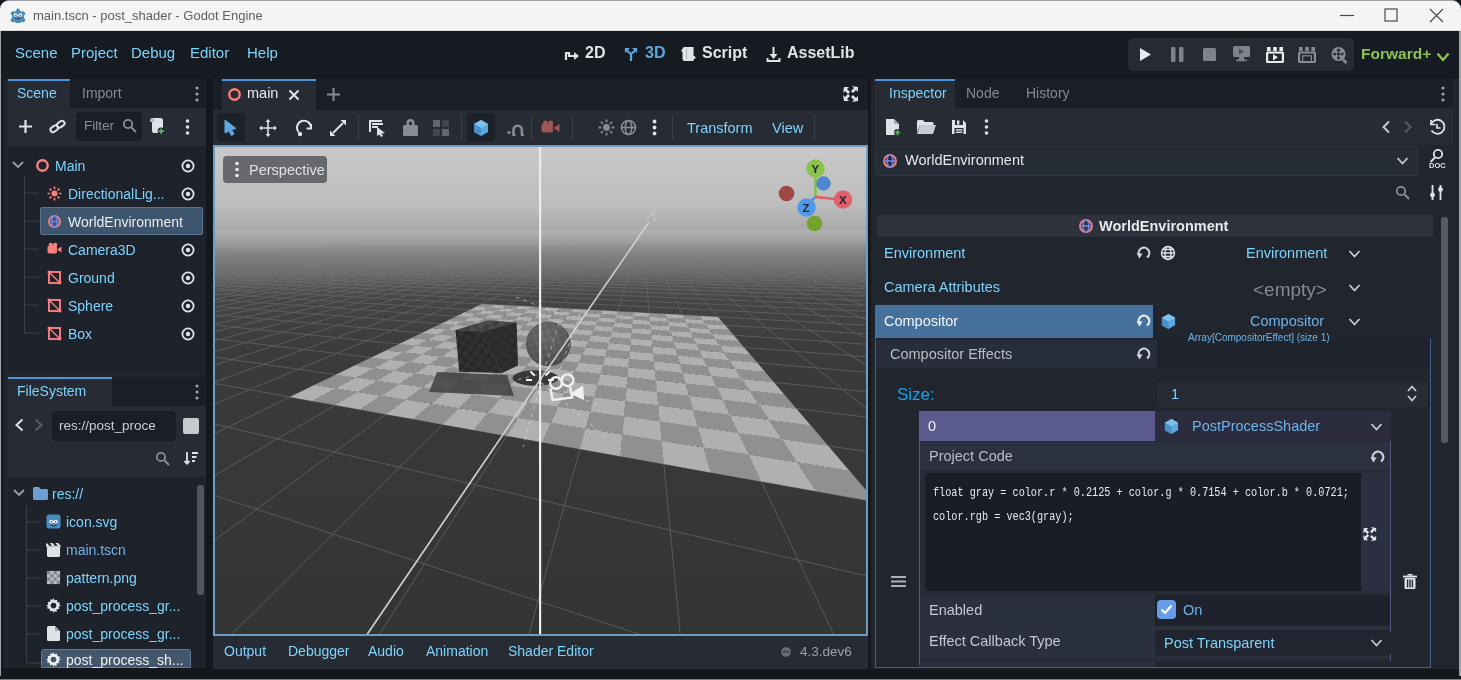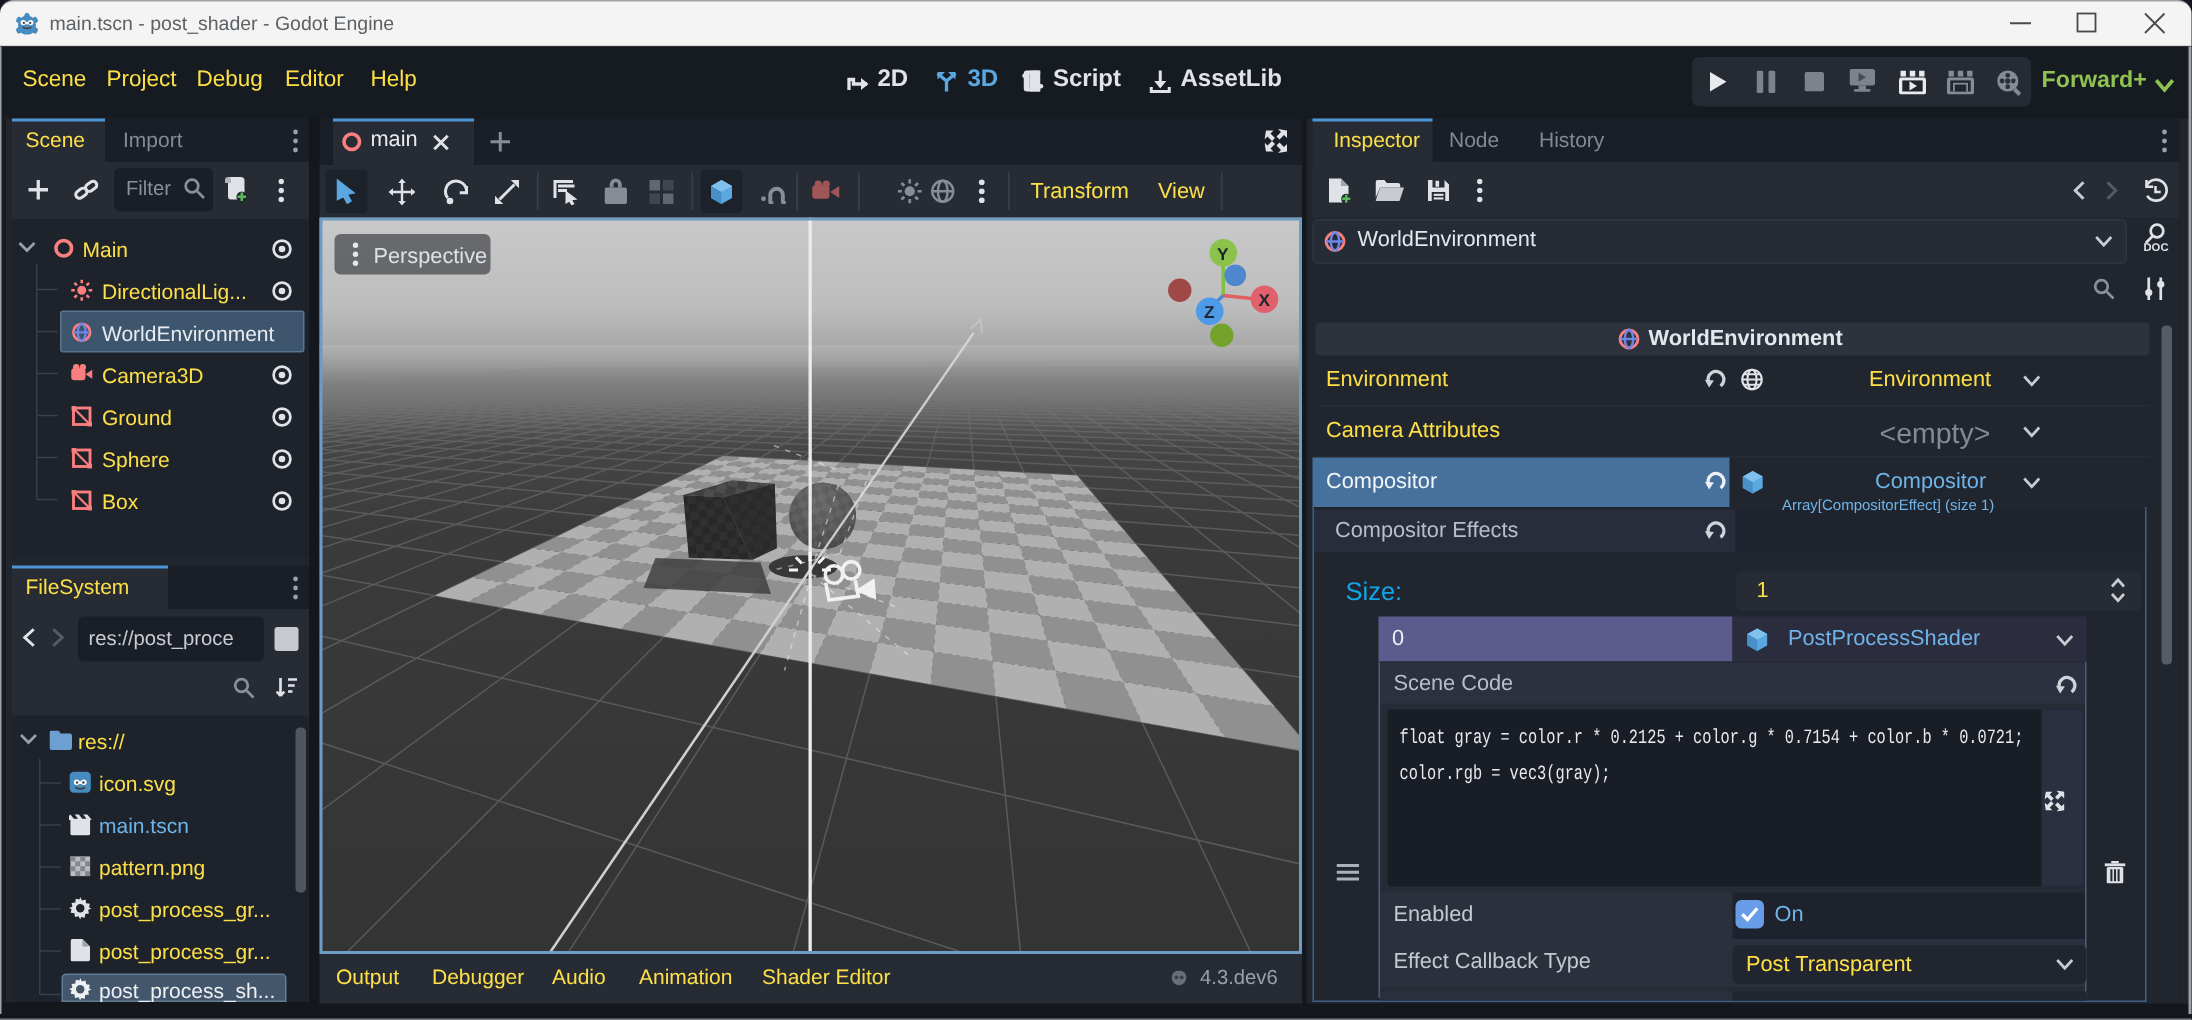--- a/index.html
+++ b/index.html
@@ -1,19 +1,19 @@
 <!DOCTYPE html>
 <html><head><meta charset="utf-8"><style>
 *{margin:0;padding:0;box-sizing:border-box}
 html,body{width:1461px;height:680px;overflow:hidden;background:#101316;font-family:"Liberation Sans",sans-serif;-webkit-font-smoothing:antialiased}
 .abs{position:absolute}
 #win{position:absolute;inset:0;background:#14171d}
 svg{display:block}
 .dim{color:#848993}
-.txt{color:#fde047}
+.txt{color:#7dd3fc}
 .blue{color:#6fb3e8}
 .input{background:#1a1e26;border-radius:4px;color:#8a8f98}
 .tabline{position:absolute;top:0;left:0;right:0;height:2px;background:#4f94d6}
 </style></head><body>
 <div id="win">
 
 <div class="abs" style="left:0;top:0;width:1461px;height:31px;background:#f4f4f4;border-radius:9px 9px 0 0;border-bottom:1px solid #d8d8d8;border-top:1px solid #9fa2a6"></div>
 <div class="abs" style="left:10px;top:7px;width:16px;height:16px">
 <svg width="16" height="16" viewBox="0 0 64 64">
         <path fill="#478cbf" d="M32 6c-3 0-5 2-6 4l-2 5c-3 1-5 2-7 4l-5-2c-2-1-5 0-6 2l-3 6c-1 2 0 5 2 6l4 3c0 2-1 3-1 5 0 2 1 3 1 5l-4 3c-2 1-3 4-2 6l3 6c1 2 4 3 6 2l5-2c2 2 4 3 7 4l2 5c1 2 3 4 6 4s5-2 6-4l2-5c3-1 5-2 7-4l5 2c2 1 5 0 6-2l3-6c1-2 0-5-2-6l-4-3c0-2 1-3 1-5 0-2-1-3-1-5l4-3c2-1 3-4 2-6l-3-6c-1-2-4-3-6-2l-5 2c-2-2-4-3-7-4l-2-5c-1-2-3-4-6-4z"></path>
@@ -1140,21 +1140,21 @@
       <path d="M9 9v8l-7-4V5z" fill="#4a90c8"></path>
     </svg>
 <div class="abs blue" style="left:1192px;top:418px;font-size:14.5px">PostProcessShader</div>
 <svg class="abs" style="left:1370px;top:423px" width="13" height="9" viewBox="0 0 13 9">
       <path d="M1.5 1L6.5 6.5 11.5 1" stroke="#c8ccd2" stroke-width="1.8" fill="none"></path>
     </svg>
 
 <div class="abs" style="left:919px;top:441px;width:472px;height:224px;border:1px solid #56567e;border-top:none;background:#262b36"></div>
 
 <div class="abs" style="left:920px;top:442px;width:470px;height:27px;background:#2c3140"></div>
-<div class="abs" style="left:929px;top:448px;font-size:14.5px;color:#b9bec6">Scene Code</div>
+<div class="abs" style="left:929px;top:448px;font-size:14.5px;color:#b9bec6">Project Code</div>
 <svg class="abs" style="left:1370px;top:449px" width="16" height="16" viewBox="0 0 16 16">
       <path d="M3.4 10.6A5.3 5.3 0 1 1 11 12.3" fill="none" stroke="#cfd4da" stroke-width="2.2"></path>
       <path d="M0.6 8.2l6 0.4-3.2 4.8z" fill="#cfd4da"></path>
     </svg>
 
 <div class="abs" style="left:925px;top:473px;width:464px;height:118px;background:#191d26;border-radius:3px"></div>
 <div class="abs" style="left:1361px;top:473px;width:28px;height:118px;background:#2a3040;border-radius:0 3px 3px 0"></div>
 <div class="abs" style="left:933px;top:481px;width:600px;font-size:13.5px;color:#e8eaed;font-family:'Liberation Mono',monospace;line-height:24px;transform:scaleX(0.755);transform-origin:0 0;white-space:nowrap">float gray = color.r * 0.2125 + color.g * 0.7154 + color.b * 0.0721;<br>color.rgb = vec3(gray);</div>
 <svg class="abs" style="left:1363px;top:527px" width="14" height="14" viewBox="0 0 16 16" fill="#dfe3e7">
       <path d="M1 1h5L4 3l3 3-2 2-3-3-2 2zM15 1v5l-2-2-3 3-2-2 3-3-2-2zM1 15h5l-2-2 3-3-2-2-3 3-2-2zM15 15v-5l-2 2-3-3-2 2 3 3-2 2z"></path>

